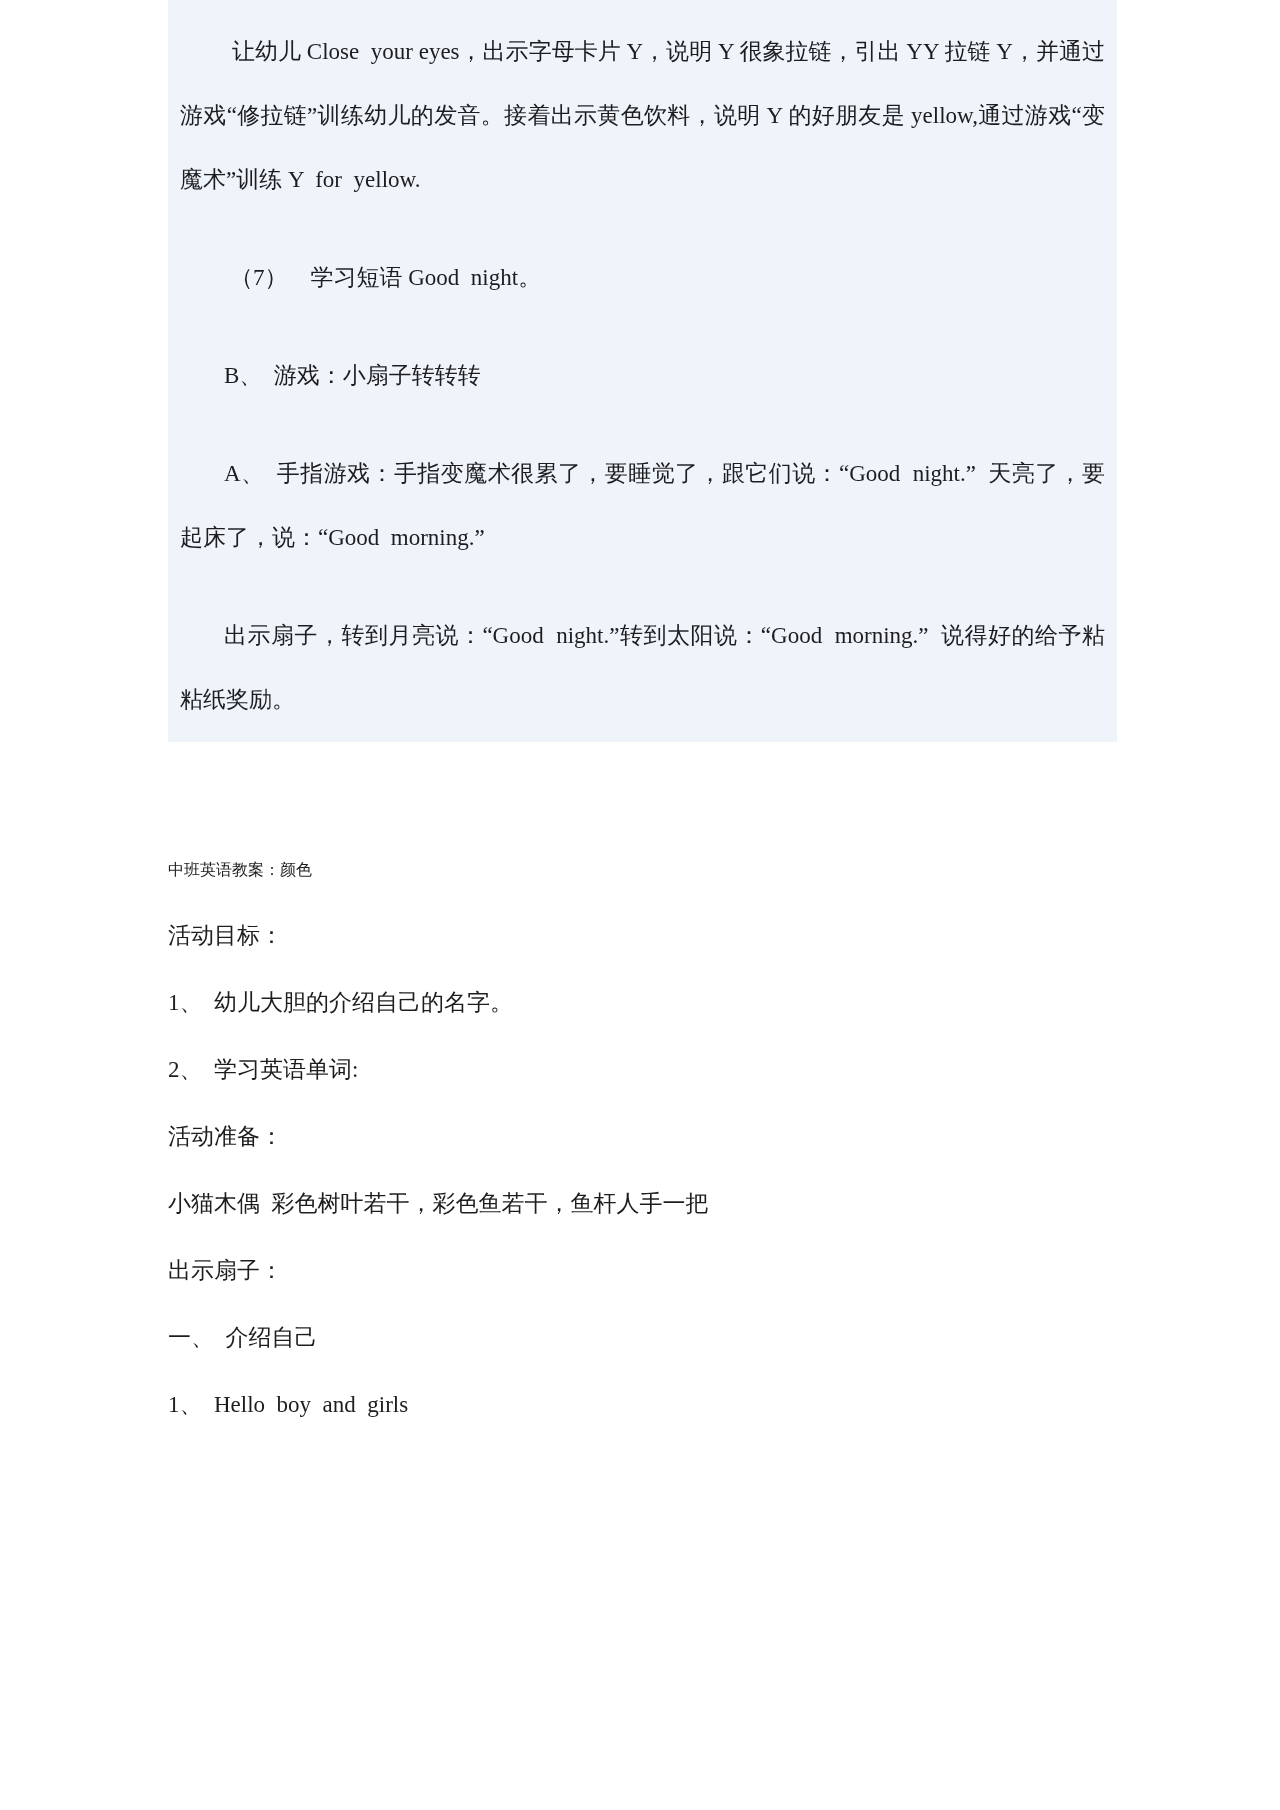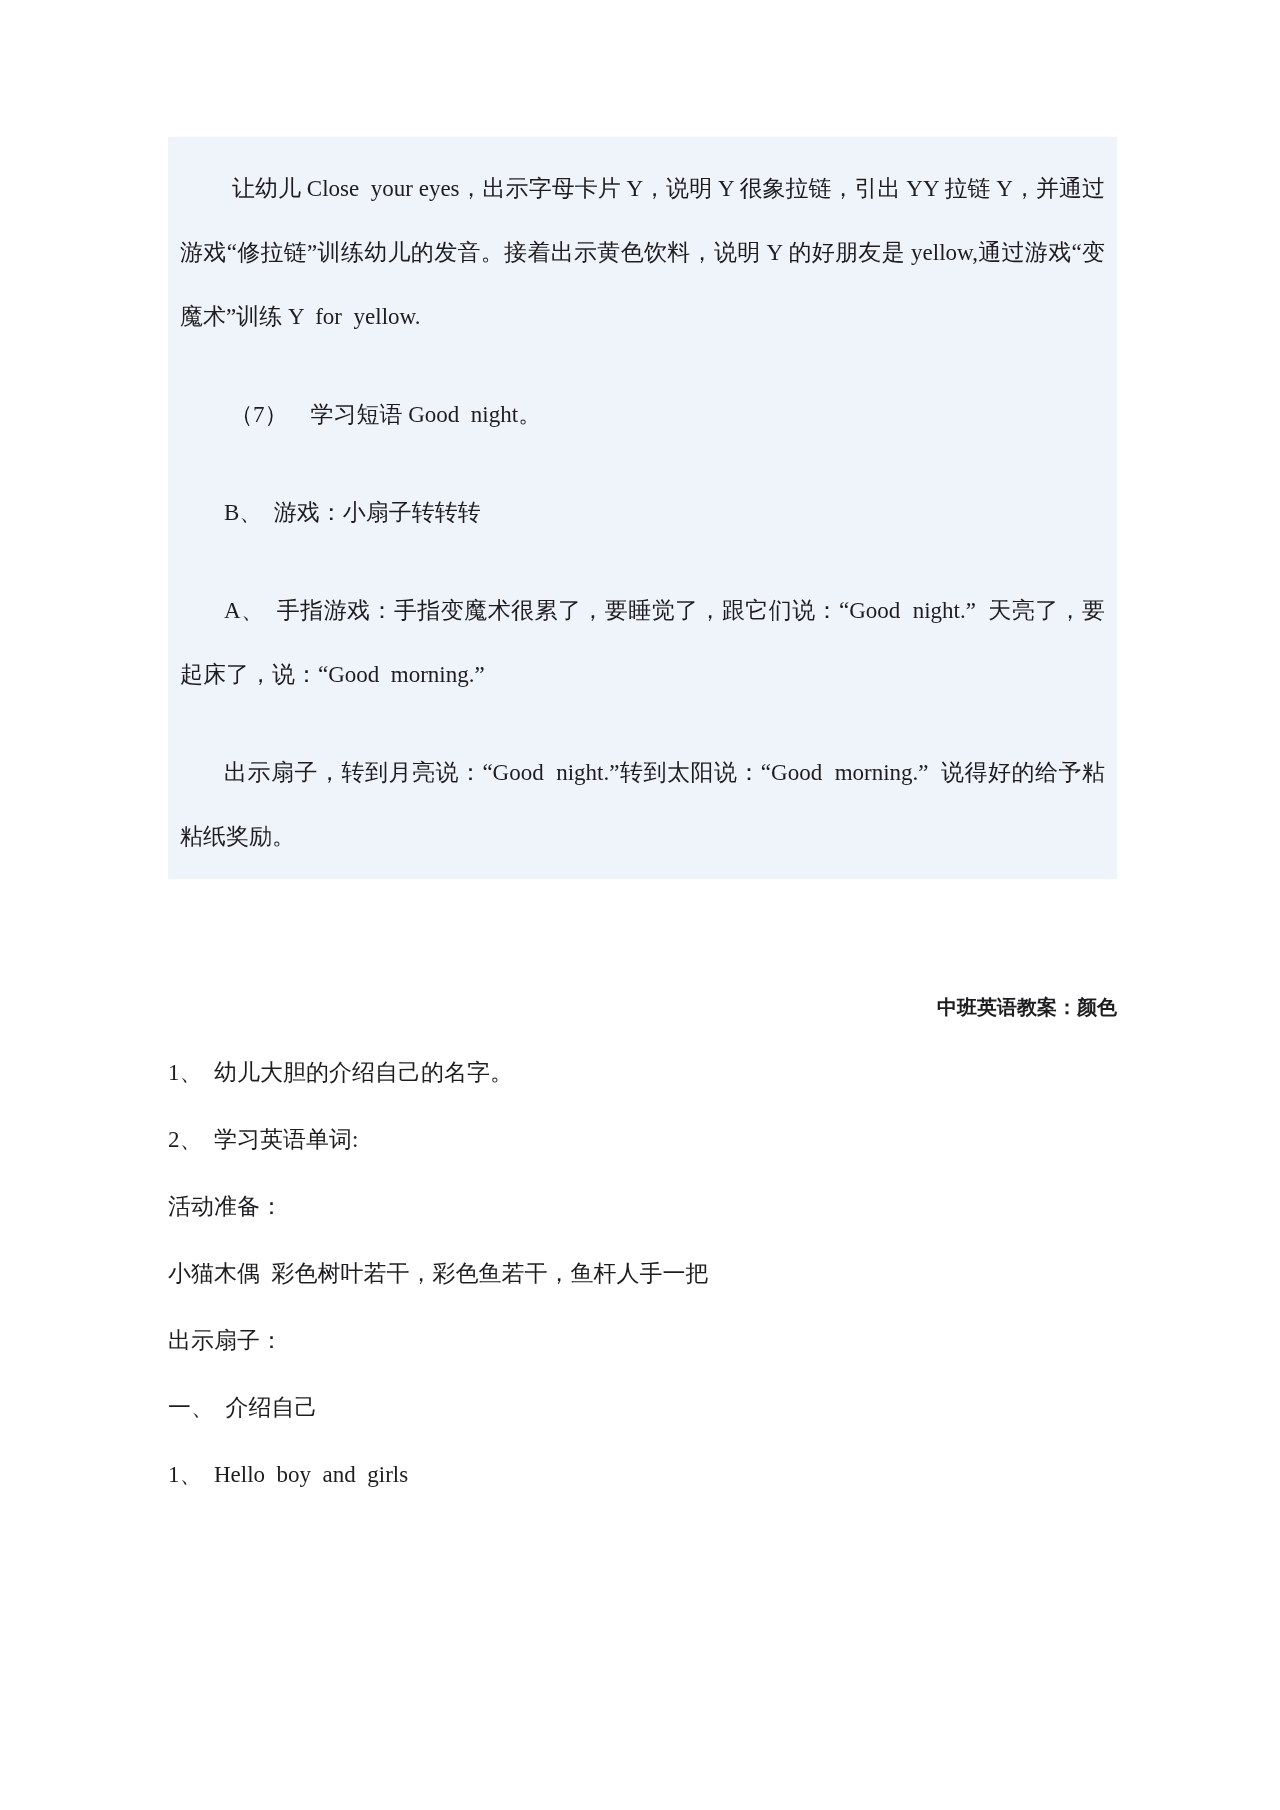--- a/index.html
+++ b/index.html
@@ -11,44 +11,43 @@
     position: relative;
     width: 1280px;
     height: 1810px;
     background: #ffffff;
     color: #1d1d1f;
     font-family: "Liberation Serif", "DejaVu Serif", serif;
     overflow: hidden;
   }
   .content {
     margin: 0 163px 0 168px;
-    padding-top: 137px;
   }
   
   .highlight {
     background: #eff3fa;
     padding: 20px 12px 10px 12px;
   }
   .hp {
     font-size: 23px;
     line-height: 64px;
     margin: 0 0 34px 0;
     text-align: justify;
     white-space: pre-wrap;
     word-break: break-word;
   }
   .hp:last-child { margin-bottom: 0; }
   .hp-1 { text-indent: 52px; }
   .hp-2 { text-indent: 50px; }
   .hp-3, .hp-4, .hp-5 { text-indent: 44px; }
 
   .doc-title {
-    font-size: 20px;
-    font-weight: bold;
-    text-align: right;
+    font-size: 16px;
+    font-weight: normal;
+    text-align: left;
     line-height: 64px;
     margin: 96px 0 0 0;
   }
   .line {
     font-size: 23px;
     line-height: 67px;
     margin: 0;
     white-space: pre-wrap;
     word-break: break-word;
   }
@@ -62,20 +61,21 @@
     <section class="highlight">
       <p class="hp hp-1">让幼儿 Close  your eyes，出示字母卡片 Y，说明 Y 很象拉链，引出 YY 拉链 Y，并通过游戏“修拉链”训练幼儿的发音。接着出示黄色饮料，说明 Y 的好朋友是 yellow,通过游戏“变魔术”训练 Y  for  yellow.</p>
       <p class="hp hp-2">（7）    学习短语 Good  night。</p>
       <p class="hp hp-4">B、  游戏：小扇子转转转</p>
       <p class="hp hp-3">A、  手指游戏：手指变魔术很累了，要睡觉了，跟它们说：“Good  night.”  天亮了，要起床了，说：“Good  morning.”</p>
       <p class="hp hp-5">出示扇子，转到月亮说：“Good  night.”转到太阳说：“Good  morning.”  说得好的给予粘粘纸奖励。</p>
     </section>
 
     <h1 class="doc-title">中班英语教案：颜色</h1>
 
+    <p class="line">活动目标：</p>
     <p class="line">1、  幼儿大胆的介绍自己的名字。</p>
     <p class="line">2、  学习英语单词:</p>
     <p class="line">活动准备：</p>
     <p class="line">小猫木偶  彩色树叶若干，彩色鱼若干，鱼杆人手一把</p>
     <p class="line">出示扇子：</p>
     <p class="line">一、  介绍自己</p>
     <p class="line">1、  Hello  boy  and  girls</p>
 
   </div>
 </div>

